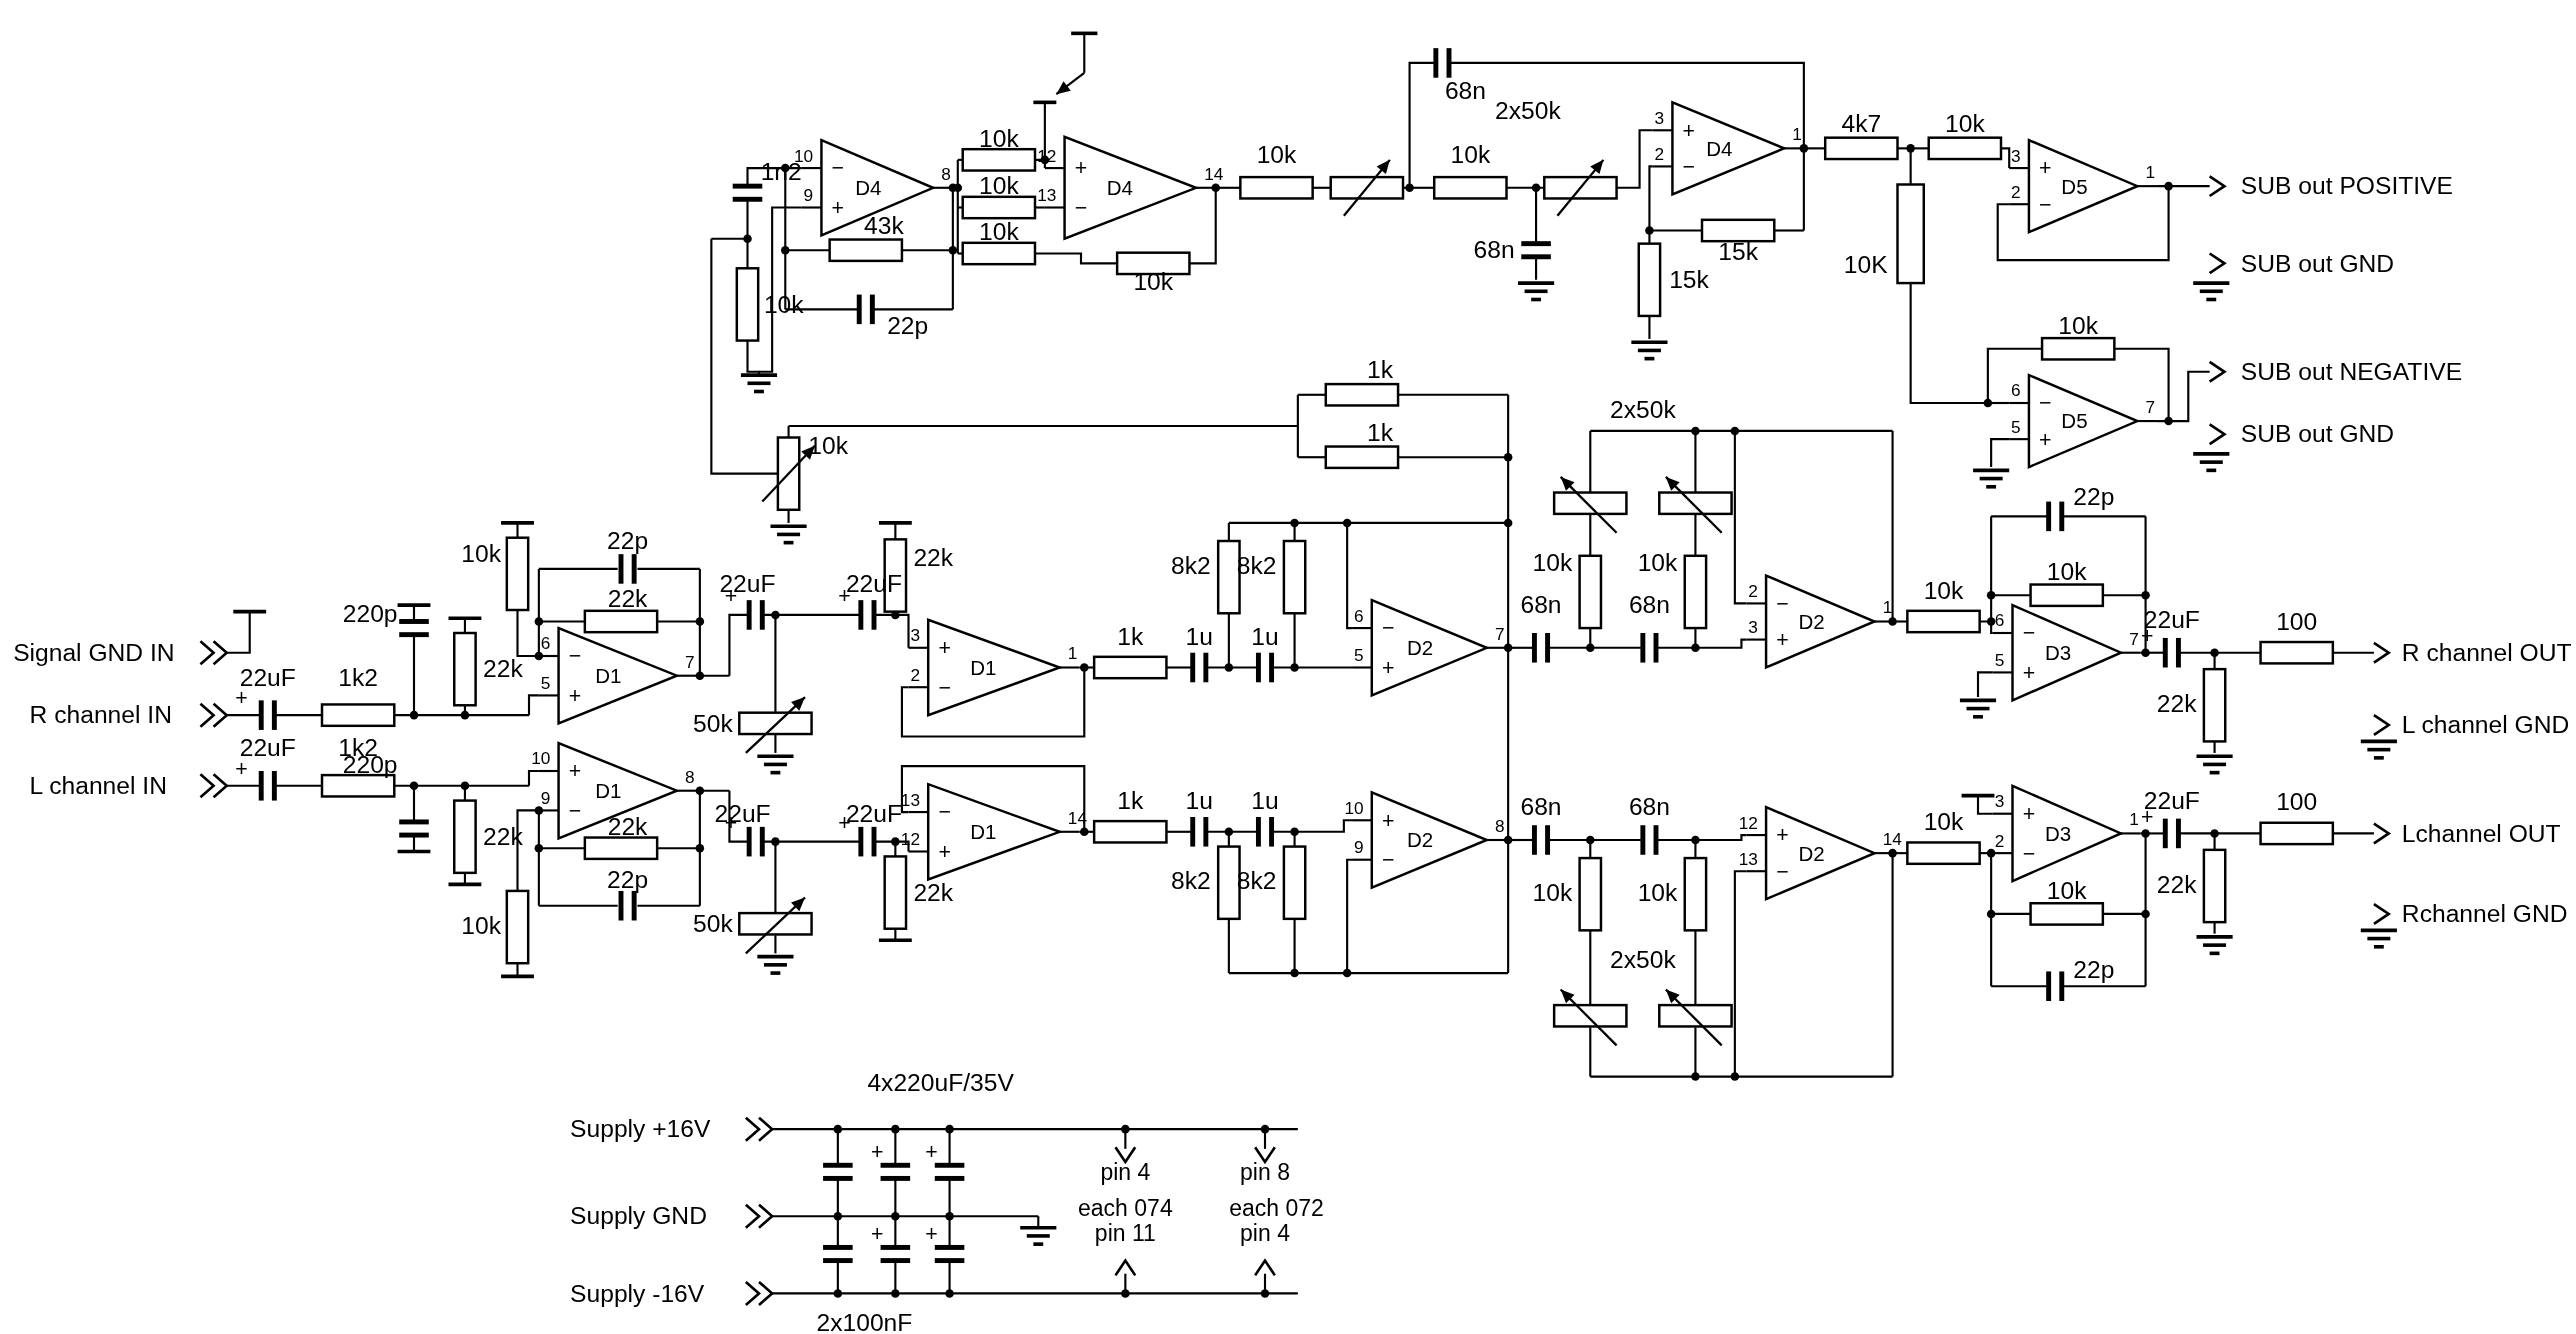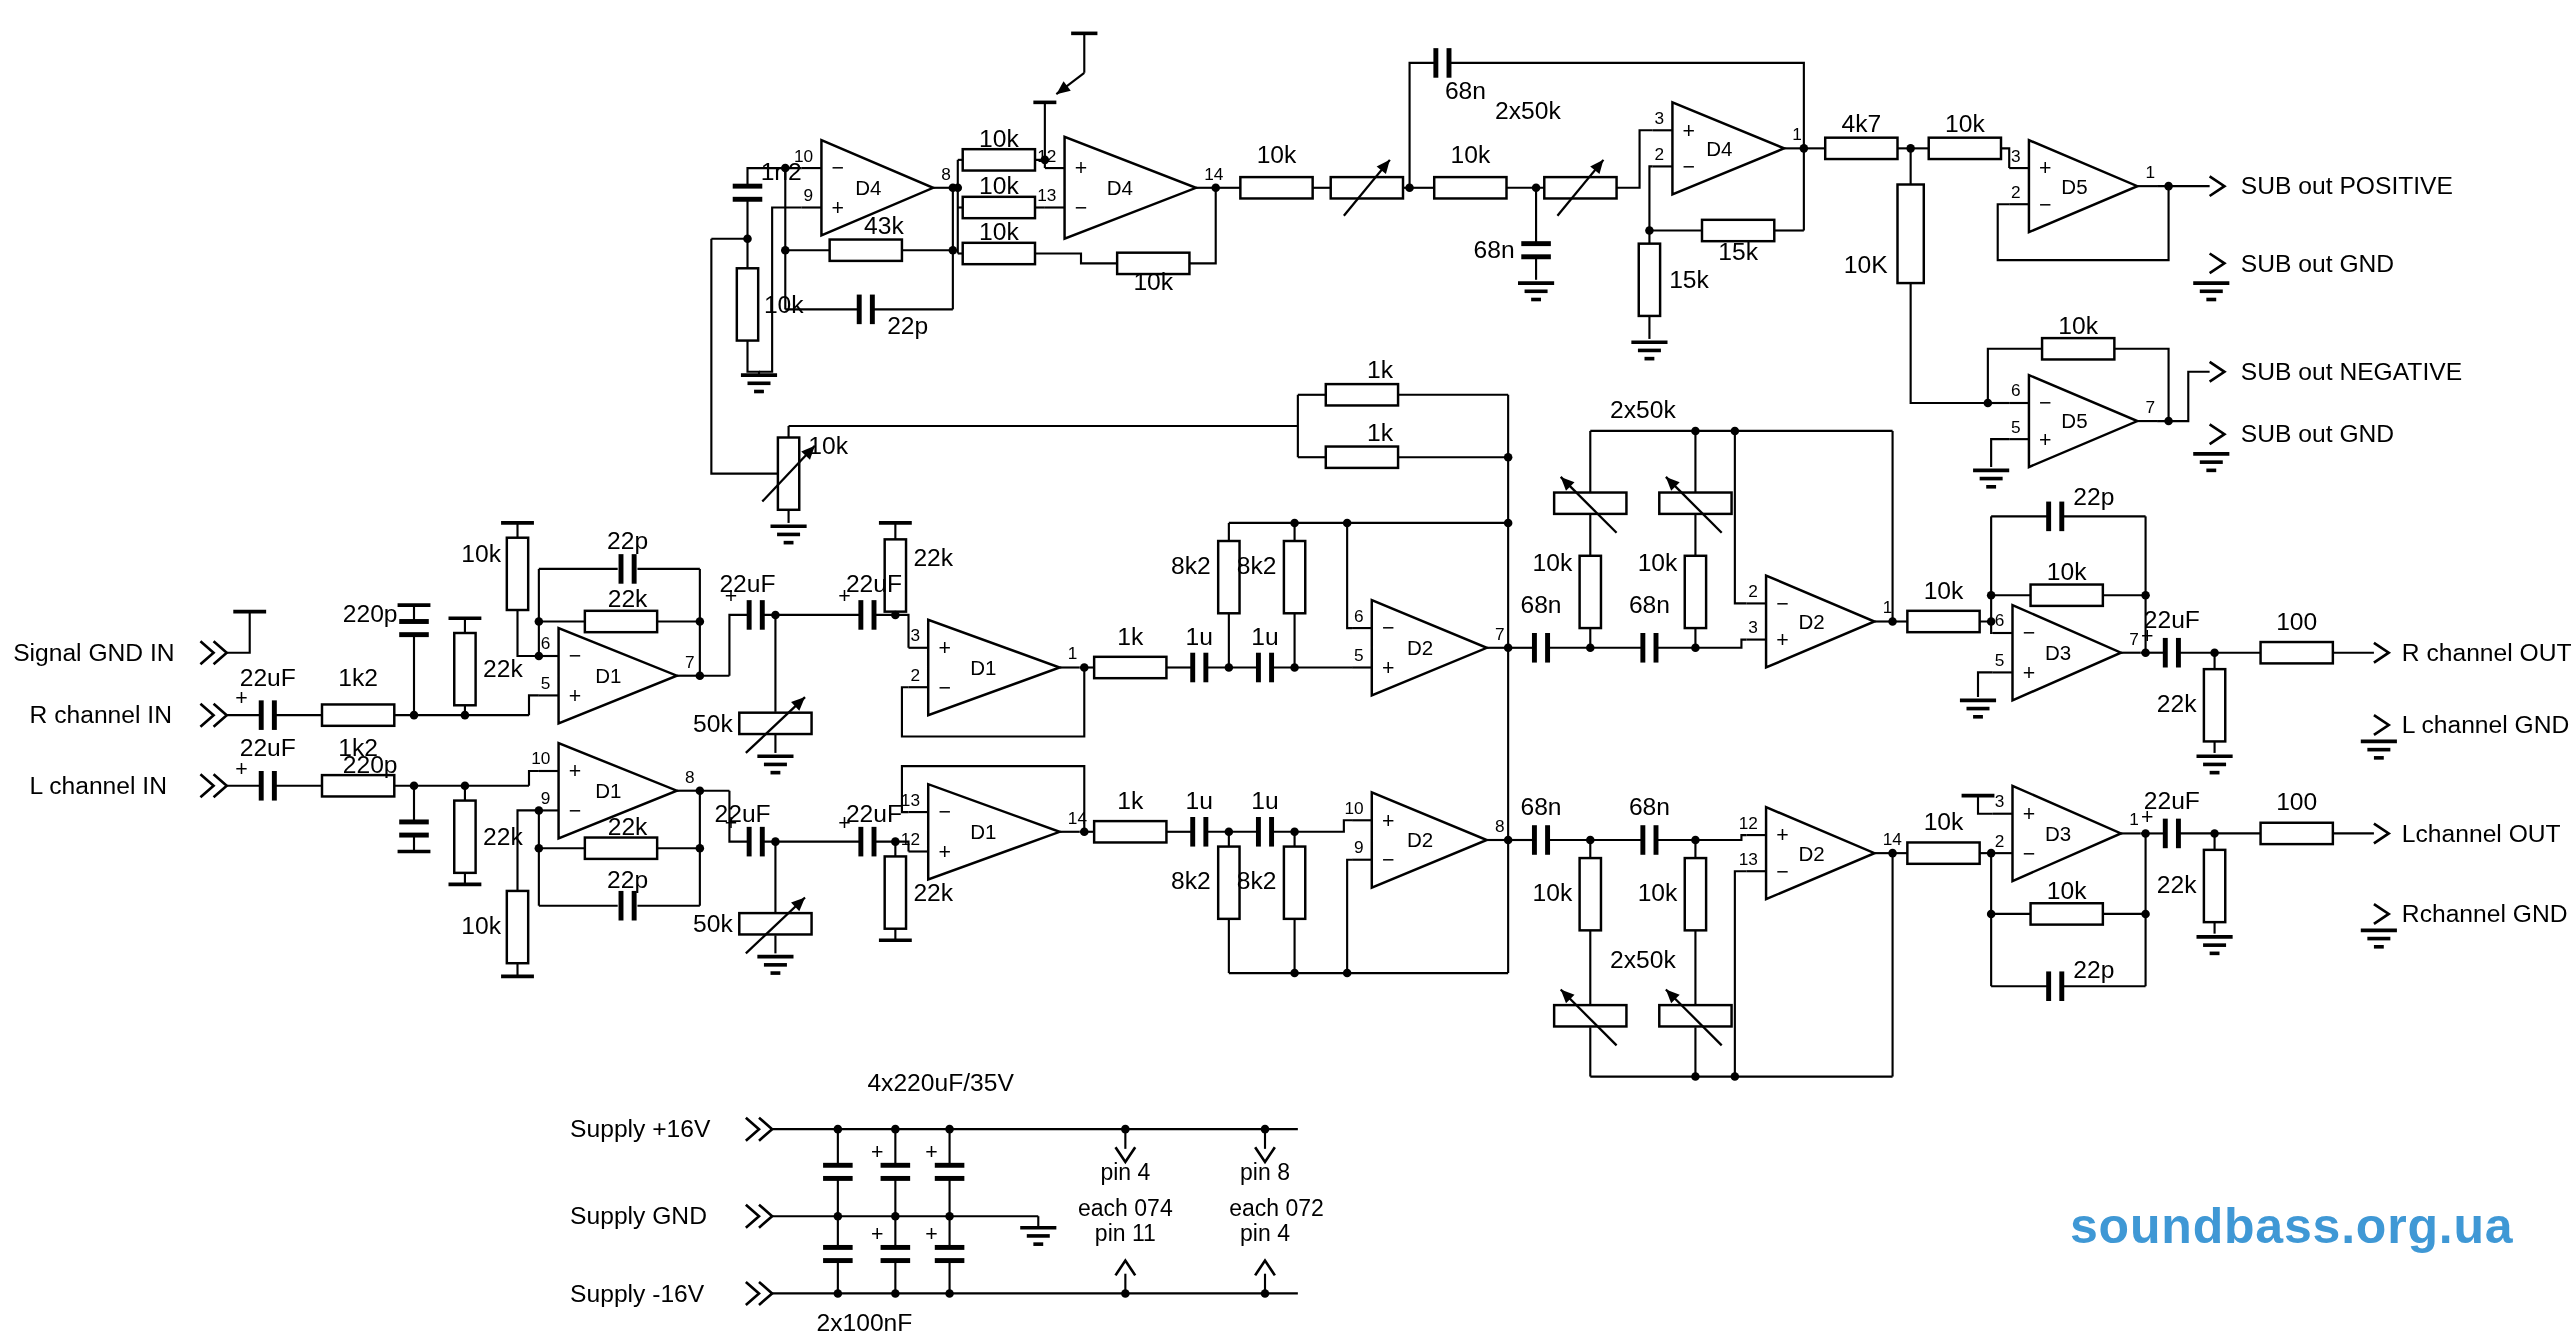--- a/index.html
+++ b/index.html
@@ -764,15 +764,14 @@
       <text x="685" y="718" text-anchor="middle" font-size="14">pin 4</text>
       <text x="770" y="718" text-anchor="middle" font-size="14">pin 8</text>
       <text x="685" y="740" text-anchor="middle" font-size="14">each 074</text>
       <text x="685" y="755" text-anchor="middle" font-size="14">pin 11</text>
       <text x="777" y="740" text-anchor="middle" font-size="14">each 072</text>
       <text x="770" y="755" text-anchor="middle" font-size="14">pin 4</text>
       <text x="930" y="72" text-anchor="middle" font-size="15">2x50k</text>
       <text x="1000" y="254" text-anchor="middle" font-size="15">2x50k</text>
       <text x="1000" y="589" text-anchor="middle" font-size="15">2x50k</text>
     </svg>
-  <div id="watermark" style="color: rgb(63, 152, 213);">soundbass.org.ua</div>
 </div>
 
 
 </body></html>

